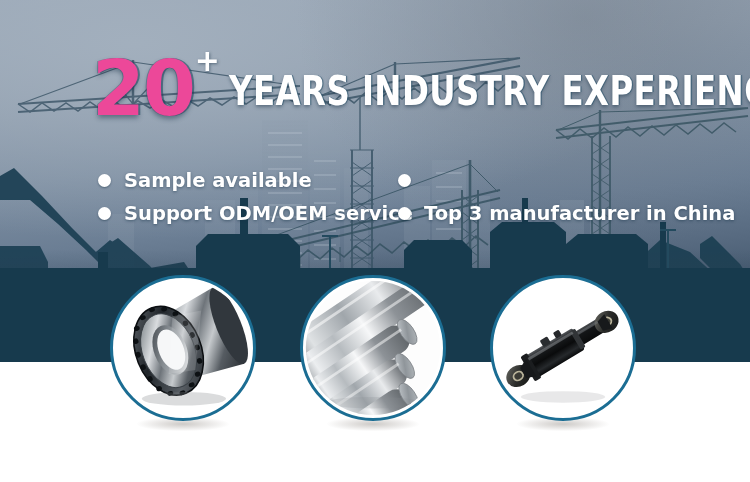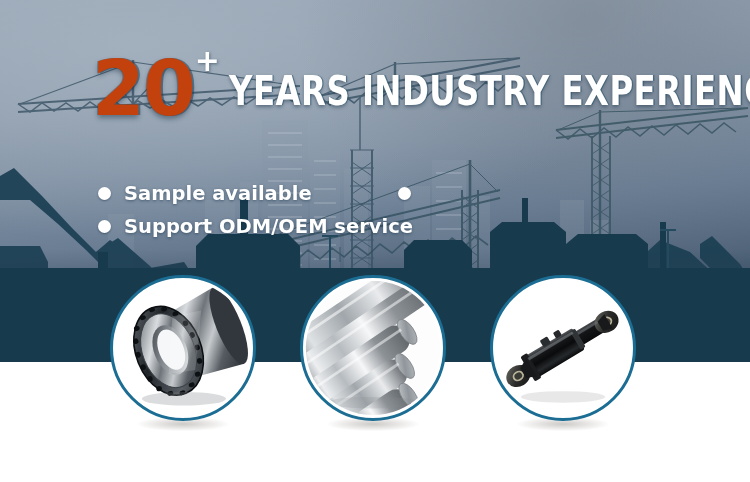--- a/index.html
+++ b/index.html
@@ -39,21 +39,21 @@
   }
 
   
   .headline{
     position:absolute;left:92px;top:44px;width:620px;height:72px;
     display:flex;align-items:flex-end;
   }
   .num20{
     font-family:"DejaVu Sans","Liberation Sans",sans-serif;
     font-size:76px;line-height:62px;font-weight:bold;
-    color:#c2410c;letter-spacing:-2px;
+    color:#ec4899;letter-spacing:-2px;
     text-shadow:
       2px 0 0 rgba(30,70,95,.55),
       -1px 0 0 rgba(30,70,95,.35),
       0 3px 5px rgba(20,45,65,.45);
     position:relative;top:4px;
   }
   .plus{
     font-family:"DejaVu Sans","Liberation Sans",sans-serif;
     font-size:30px;font-weight:bold;color:#ffffff;
     position:relative;top:-38px;left:1px;
@@ -66,21 +66,21 @@
     transform:scaleX(.90);transform-origin:left bottom;
     white-space:nowrap;
     margin-left:10px;position:relative;top:-2px;
     text-shadow:
       1.5px 0 0 rgba(35,80,105,.5),
       0 2px 4px rgba(20,45,65,.45);
   }
 
   
   .bullets{position:absolute;left:98px;top:160px;width:620px;}
-  .bul-col{position:absolute;top:17px;}
+  .bul-col{position:absolute;top:4px;}
   .bul-col.left{left:0;}
   .bul-col.right{left:300px;}
   .bul{
     display:flex;align-items:center;height:33px;
   }
   .dot{
     width:13px;height:13px;border-radius:50%;
     background:#ffffff;flex:0 0 13px;
     box-shadow:0 1px 2px rgba(15,40,60,.45);
   }
@@ -322,20 +322,24 @@
       </div>
       <div class="bul">
         <span class="dot"></span>
         <span class="bul-label">Support ODM/OEM service</span>
       </div>
     </div>
     <div class="bul-col right">
       <div class="bul">
         <span class="dot"></span>
       </div>
+      <div class="bul">
+        <span class="dot"></span>
+        <span class="bul-label">Top 3 manufacturer in China</span>
+      </div>
     </div>
   </div>
 
   <div class="circles">
 
     <div class="pc-shadow pcs1"></div>
     <div class="pc-shadow pcs2"></div>
     <div class="pc-shadow pcs3"></div>
 
     <div class="pcircle pc1">

